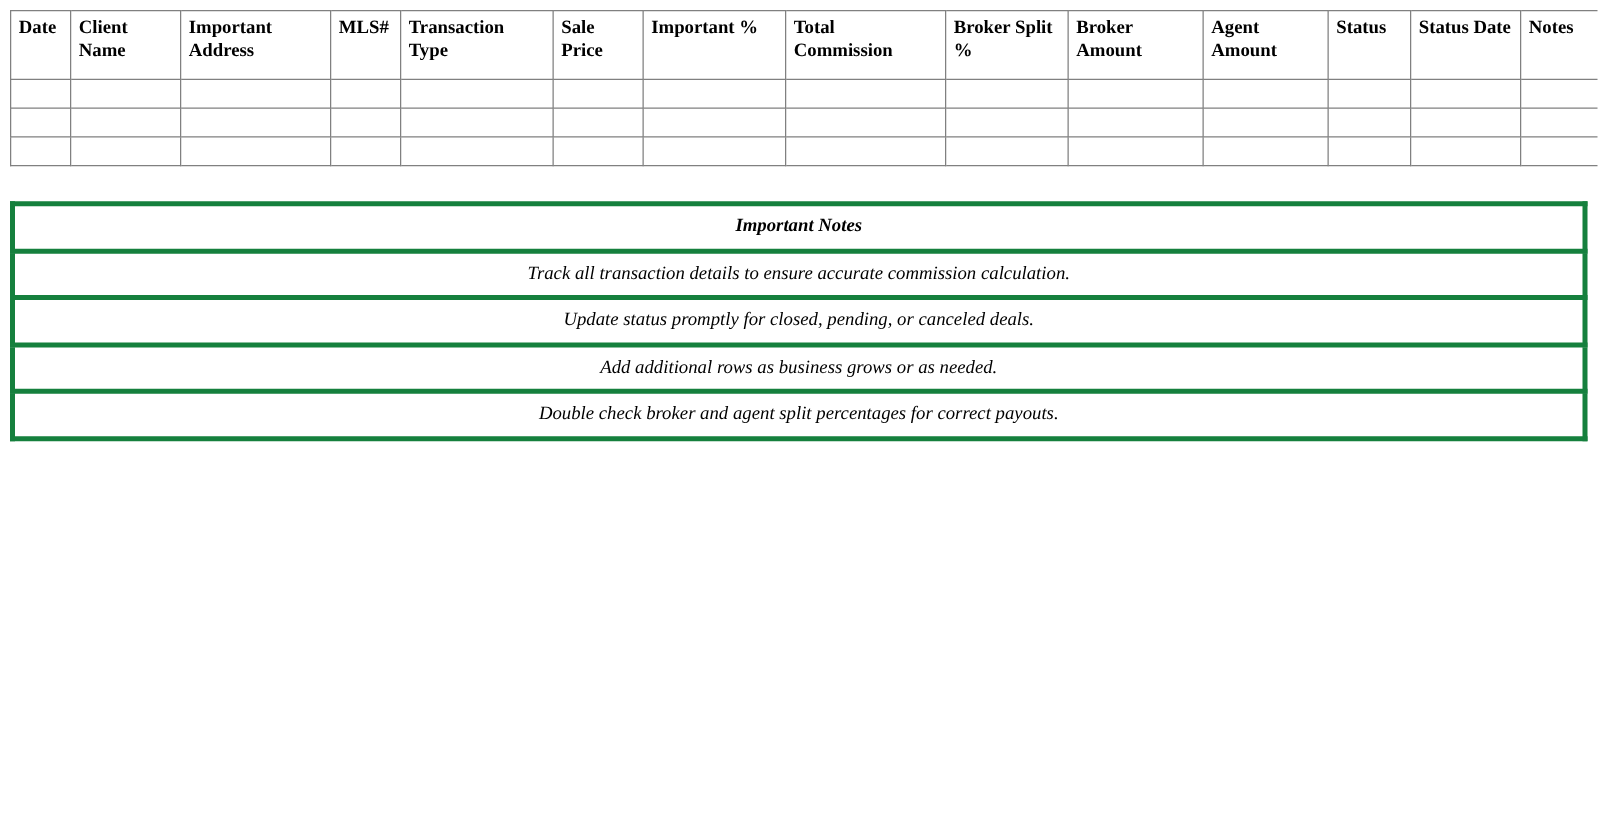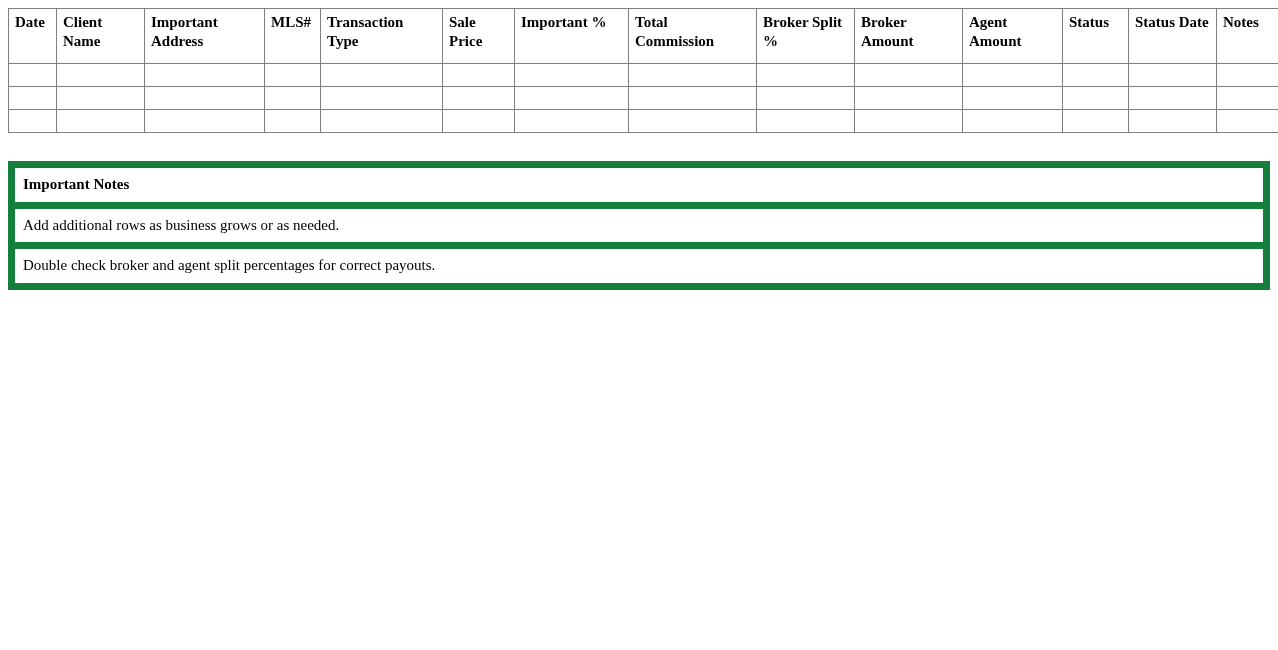--- a/index.html
+++ b/index.html
@@ -45,25 +45,26 @@
   .spacer {
     height: 28px;
   }
   table.notes {
     border-collapse: collapse;
     table-layout: fixed;
     width: 1262px;
   }
   table.notes th,
   table.notes td {
-    border: 7px solid #15803d;
+    border: 4px solid #15803d;
     padding: 7px 8px;
-    text-align: left;
+    text-align: center;
     font-size: 15px;
     line-height: 1.3;
+    font-style: italic;
   }
   table.notes th {
     font-weight: bold;
   }
   table.notes td {
     font-weight: normal;
   }
 </style>
 </head>
 <body>
@@ -160,20 +161,26 @@
   <div class="spacer"></div>
 
   <table class="notes">
     <thead>
       <tr>
         <th>Important Notes</th>
       </tr>
     </thead>
     <tbody id="notes-body">
         <tr>
+          <td>Track all transaction details to ensure accurate commission calculation.</td>
+        </tr>
+        <tr>
+          <td>Update status promptly for closed, pending, or canceled deals.</td>
+        </tr>
+        <tr>
           <td>Add additional rows as business grows or as needed.</td>
         </tr>
         <tr>
           <td>Double check broker and agent split percentages for correct payouts.</td>
         </tr>
       </tbody>
   </table>
 
 </div>
 

